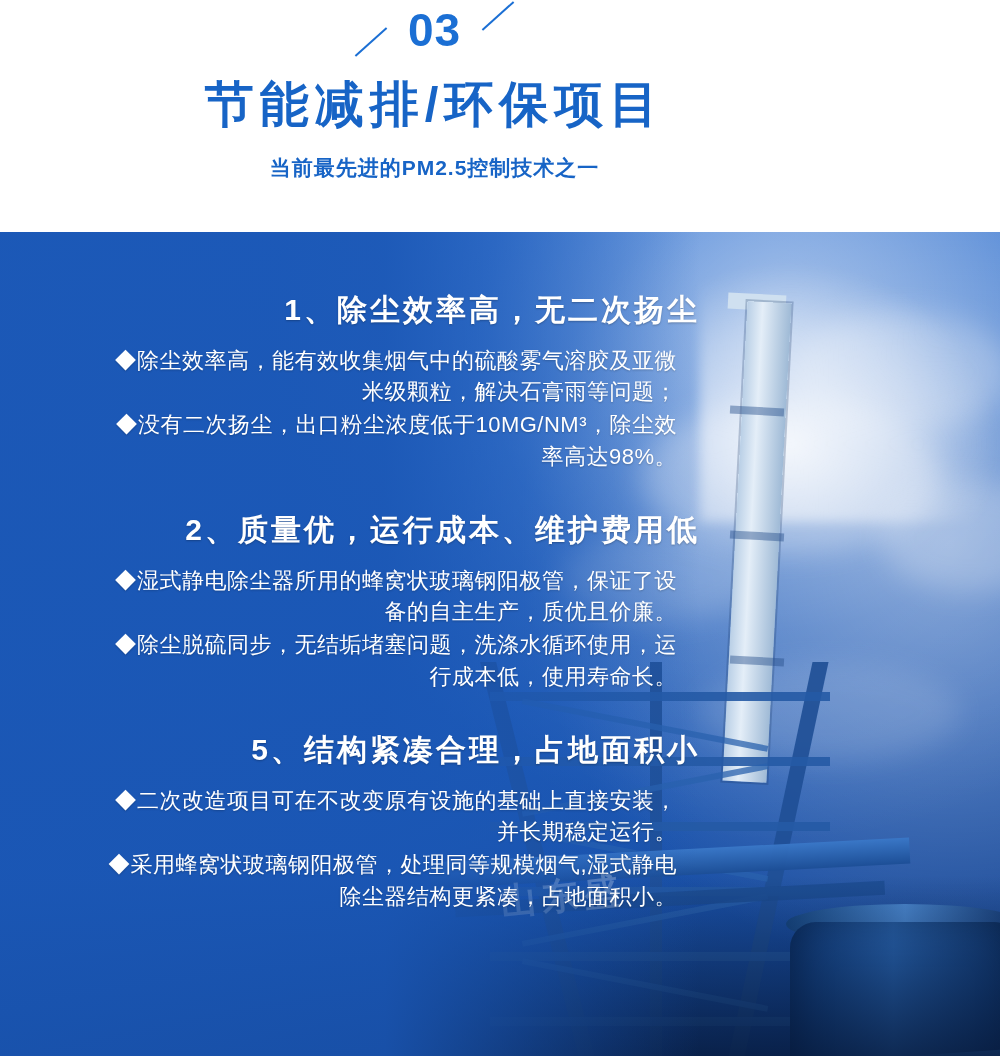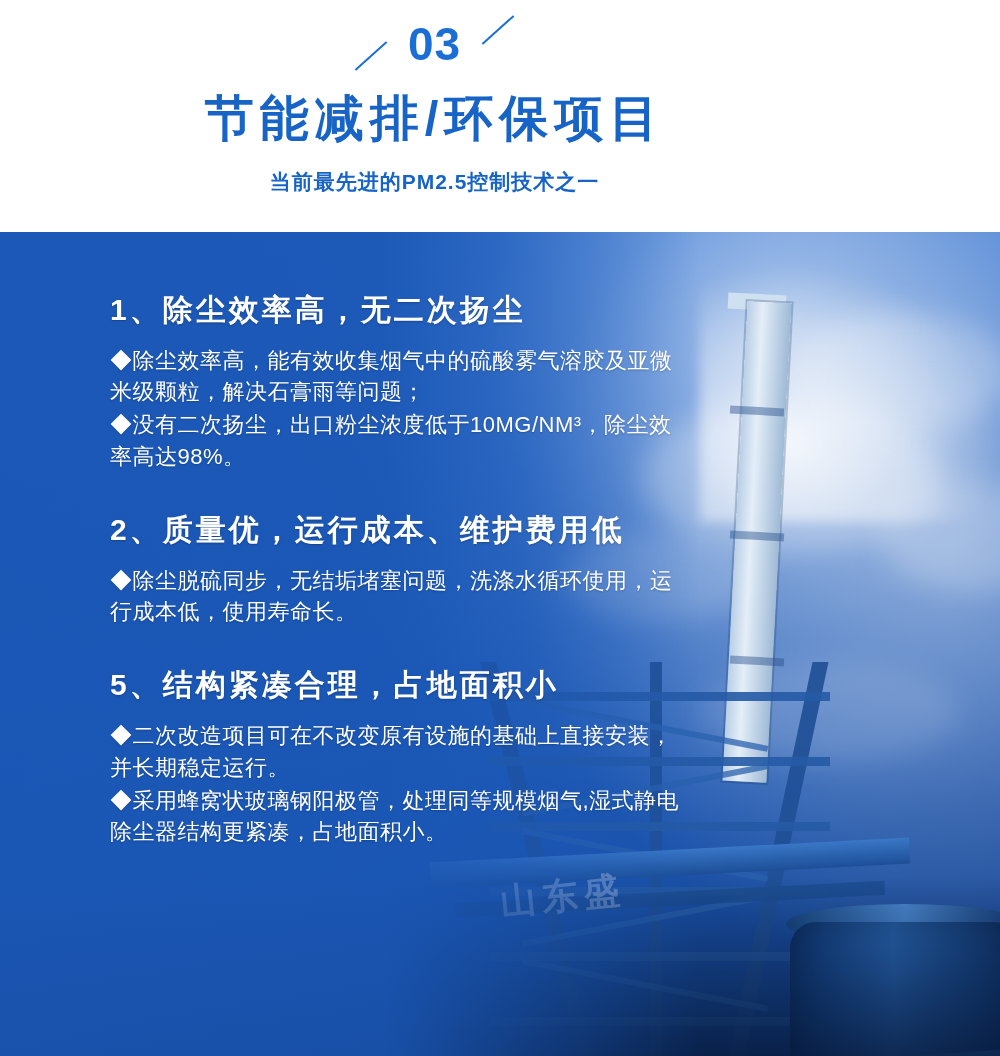--- a/index.html
+++ b/index.html
@@ -15,21 +15,20 @@
   }
 
   
   .header {
     width: 869px;
     height: 232px;
     background: #ffffff;
     position: relative;
     text-align: center;
     box-sizing: border-box;
-    padding-top: 14px;
   }
   .number-row {
     position: relative;
     height: 60px;
     display: flex;
     align-items: center;
     justify-content: center;
   }
   .number-badge {
     font-size: 46px;
@@ -237,25 +236,26 @@
     font-weight: bold;
     color: rgba(255,255,255,.35);
     letter-spacing: 6px;
     transform: rotate(-6deg);
     white-space: nowrap;
   }
 
   
   .content {
     position: absolute;
-    left: 8px; top: 0;
+    left: 0; top: 0;
     width: 700px;
     padding: 58px 0 0 102px;
     box-sizing: border-box;
     color: #ffffff;
+    text-align: right;
   }
   .section { margin-bottom: 14px; }
   .sec-head {
     font-size: 30px;
     font-weight: bold;
     color: #ffffff;
     letter-spacing: 3px;
     margin-bottom: 14px;
     text-shadow: 0 1px 2px rgba(0,0,0,.25);
   }
@@ -333,20 +333,21 @@
 
     <div class="section">
       <div class="sec-head">1、除尘效率高，无二次扬尘</div>
       <div class="bullet">◆除尘效率高，能有效收集烟气中的硫酸雾气溶胶及亚微米级颗粒，解决石膏雨等问题；</div>
       <div class="bullet">◆没有二次扬尘，出口粉尘浓度低于10MG/NM³，除尘效率高达98%。</div>
     </div>
     <div class="sec-gap"></div>
 
     <div class="section">
       <div class="sec-head">2、质量优，运行成本、维护费用低</div>
+      <div class="bullet">◆湿式静电除尘器所用的蜂窝状玻璃钢阳极管，保证了设备的自主生产，质优且价廉。</div>
       <div class="bullet">◆除尘脱硫同步，无结垢堵塞问题，洗涤水循环使用，运行成本低，使用寿命长。</div>
     </div>
     <div class="sec-gap"></div>
 
     <div class="section">
       <div class="sec-head">5、结构紧凑合理，占地面积小</div>
       <div class="bullet">◆二次改造项目可在不改变原有设施的基础上直接安装，并长期稳定运行。</div>
       <div class="bullet">◆采用蜂窝状玻璃钢阳极管，处理同等规模烟气,湿式静电除尘器结构更紧凑，占地面积小。</div>
     </div>
 

